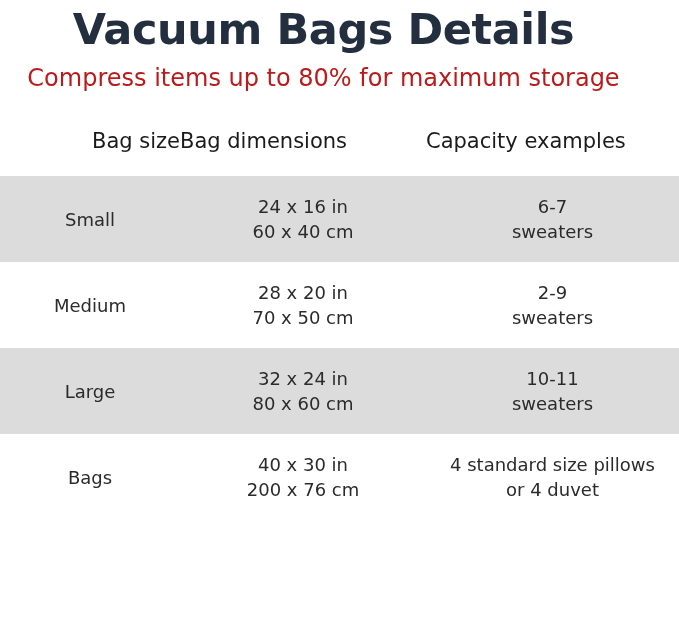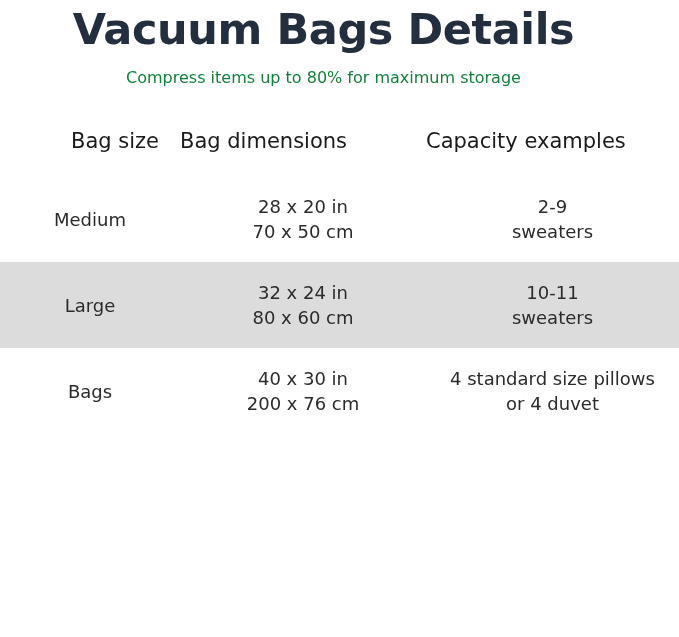--- a/index.html
+++ b/index.html
@@ -30,24 +30,24 @@
     margin: 0;
     font-size: 43px;
     line-height: 54px;
     font-weight: bold;
     letter-spacing: -0.4px;
     color: #232f3e;
     font-family: "DejaVu Sans", sans-serif;
   }
   .page-subtitle {
     margin: 7px 0 0 0;
-    font-size: 16px;
+    font-size: 24px;
     line-height: 30px;
     font-weight: normal;
-    color: #15803d;
+    color: #b91c1c;
     font-family: "DejaVu Sans", sans-serif;
   }
 
   
   .spec-table {
     margin-top: 35px;
     width: 679px;
     border-collapse: collapse;
     table-layout: fixed;
   }
@@ -59,21 +59,21 @@
     font-size: 21px;
     line-height: 26px;
     font-weight: normal;
     color: #1b1b1b;
     padding: 0 0 22px 0;
     text-align: left;
     vertical-align: bottom;
     background: #ffffff;
   }
   .spec-table thead th.col-size {
-    text-align: center;
+    text-align: right;
     padding-left: 50px;
   }
 
   .spec-table tbody td {
     font-size: 18px;
     line-height: 25px;
     color: #2b2b2b;
     text-align: center;
     vertical-align: middle;
     height: 86px;
@@ -111,20 +111,31 @@
     </colgroup>
     <thead>
       <tr>
         <th class="col-size">Bag size</th>
         <th>Bag dimensions</th>
         <th>Capacity examples</th>
       </tr>
     </thead>
     <tbody>
 
+      <tr class="band">
+        <td class="cell-size">Small</td>
+        <td class="cell-lines">
+          <span class="line">24 x 16 in</span>
+          <span class="line">60 x 40 cm</span>
+        </td>
+        <td class="cell-lines">
+          <span class="line">6-7</span>
+          <span class="line">sweaters</span>
+        </td>
+      </tr>
 
       <tr class="plain">
         <td class="cell-size">Medium</td>
         <td class="cell-lines">
           <span class="line">28 x 20 in</span>
           <span class="line">70 x 50 cm</span>
         </td>
         <td class="cell-lines">
           <span class="line">2-9</span>
           <span class="line">sweaters</span>

